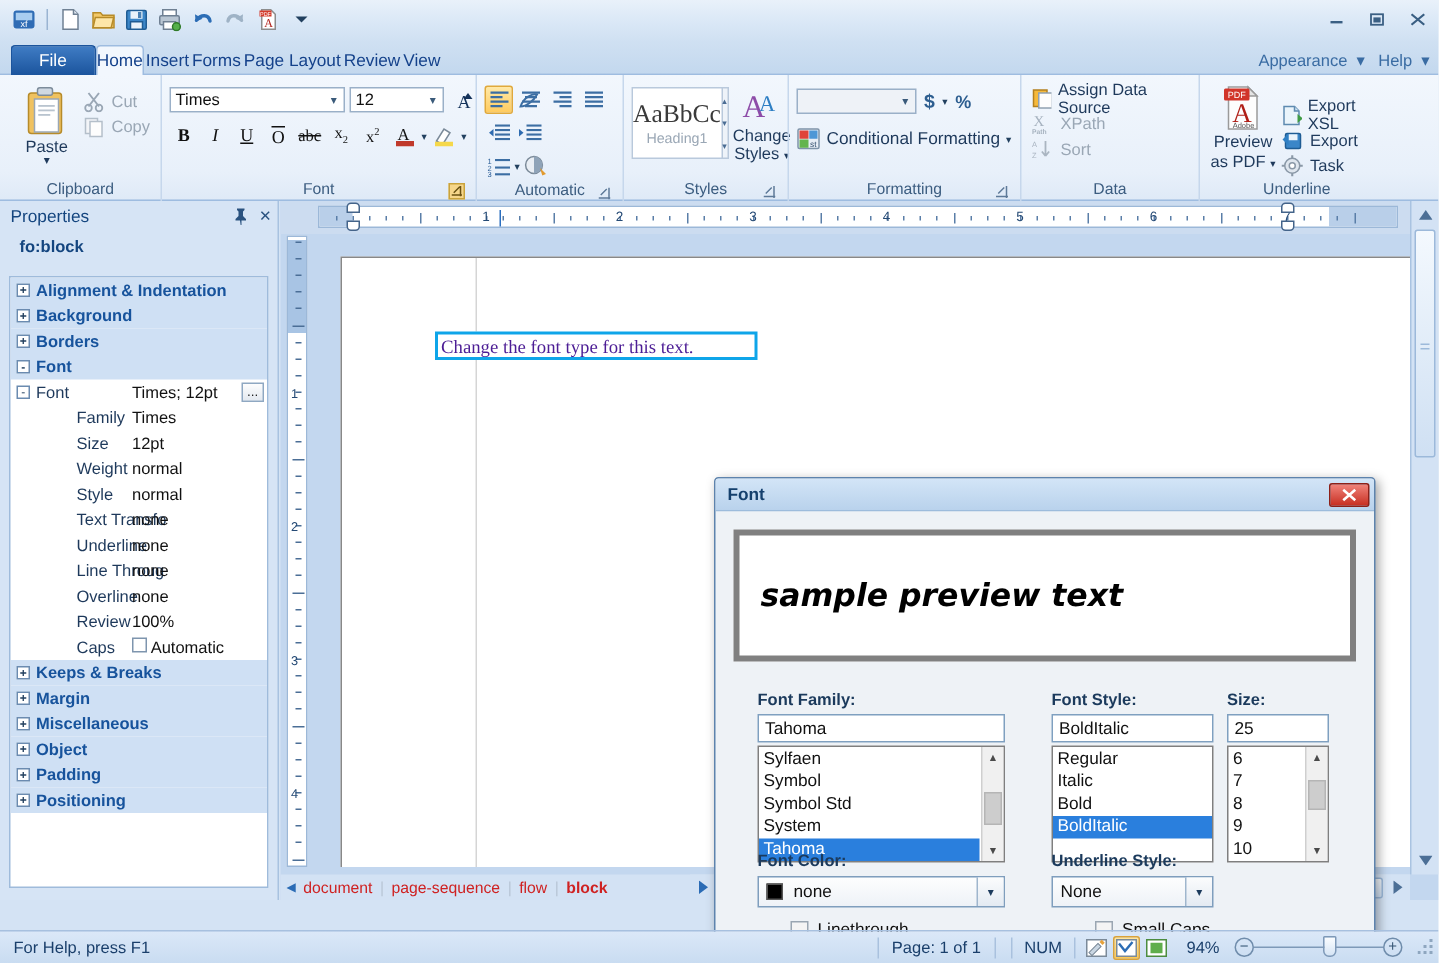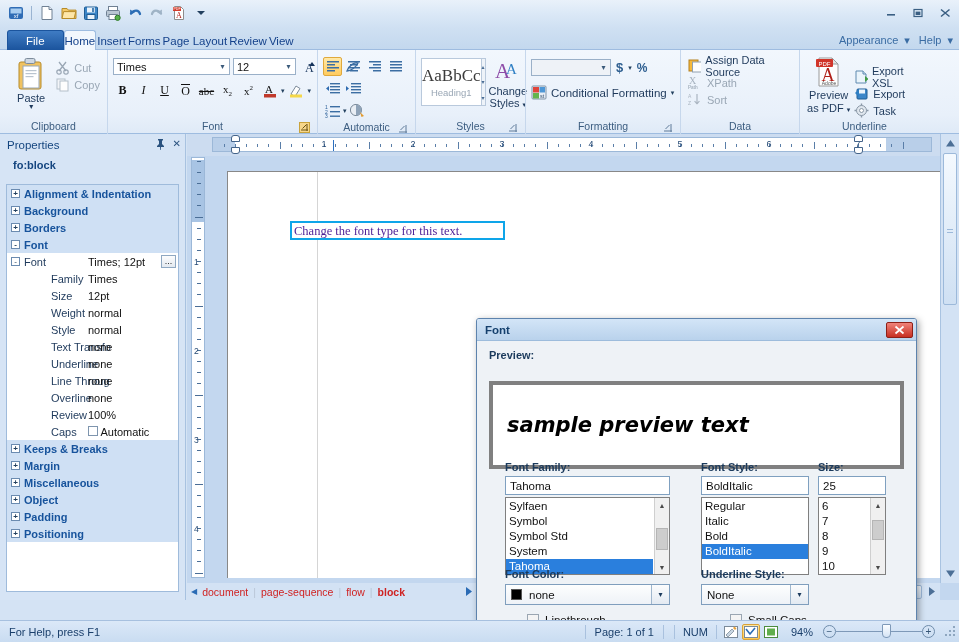--- a/index.html
+++ b/index.html
@@ -1030,22 +1030,21 @@
     <div id="dlgtitle">
       <span>Font</span>
       <div id="dlgclose">
         <svg width="11" height="10">
             <path d="M1.5 1.5l8 7M9.5 1.5l-8 7" stroke="#fff" stroke-width="1.7"></path>
           </svg>
       </div>
     </div>
 
     <div style="padding:8px 12px 0 12px">
-      <div class="dlbl">Preview:</div>
-      <div id="previewbox" style="margin-top:20px">
+      <div id="previewbox" style="margin-top:4px">
         <span id="previewtext">sample preview text</span>
       </div>
     </div>
 
     <div style="position:absolute;left:28px;top:142px;width:165px">
       <div class="dlbl">Font Family:</div>
       <div class="txtfield" style="margin-top:3px">Tahoma</div>
       <div class="listbox" style="height:78px;margin-top:2px">
         <div id="famlist" style="position:absolute;left:0;right:16px;top:1px">
             <div class="litem">Sylfaen</div>

